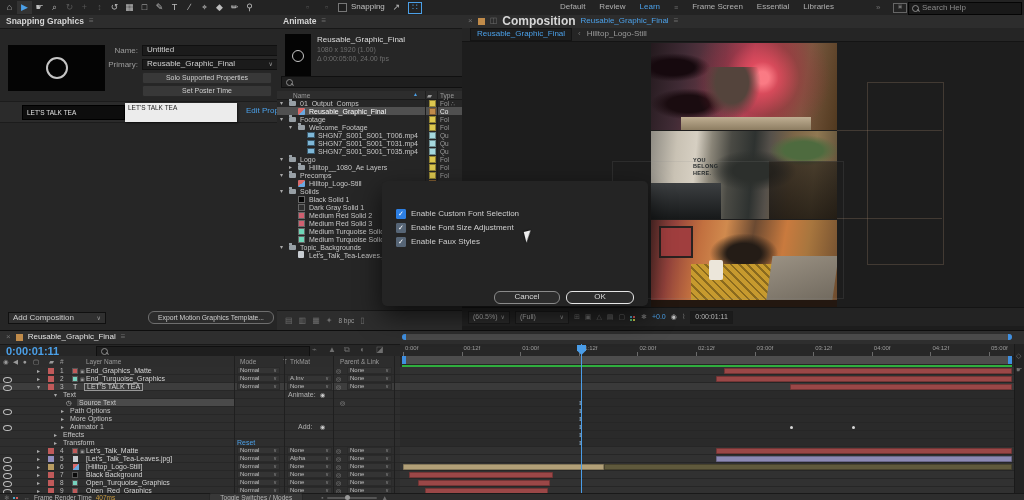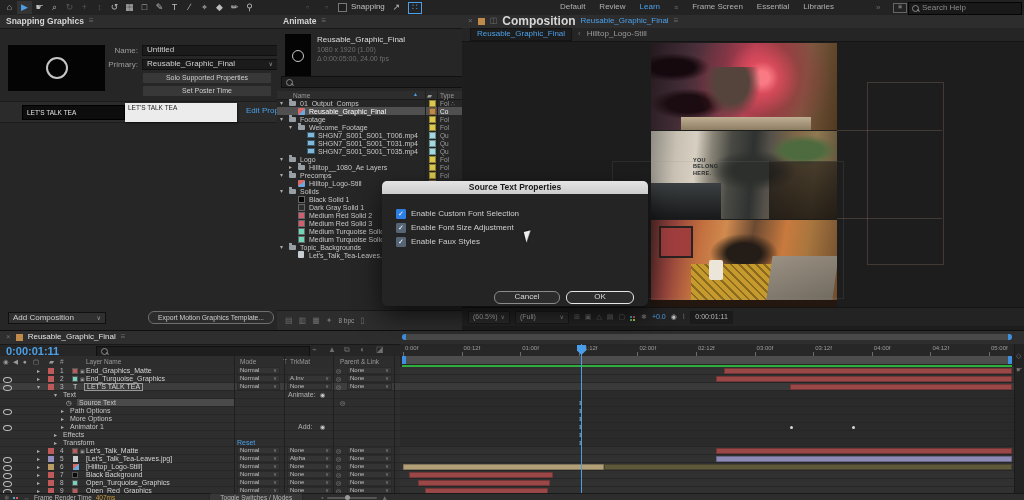--- a/index.html
+++ b/index.html
@@ -687,21 +687,20 @@
         </span>
       <span class="dim">▲</span>
     </div>
   <div class="vline" style="left: 234px; top: 25px; height: 137px; position: absolute; background: rgb(31, 31, 31);"></div>
       <div class="vline" style="left: 284px; top: 25px; height: 137px; position: absolute; background: rgb(31, 31, 31);"></div>
       <div class="vline" style="left: 333px; top: 25px; height: 137px; position: absolute; background: rgb(31, 31, 31);"></div>
       <div class="vline" style="left: 394px; top: 25px; height: 137px; position: absolute; background: rgb(31, 31, 31);"></div>
     </div>
 
   <div id="dlg">
-    <div id="dlg-title">Source Text Properties</div>
     <div id="dlg-checks">
         <div class="ckrow" style="top: 28px; position: absolute;">
           <div class="ck" style="background: rgb(45, 127, 227); border: 1px solid rgb(45, 127, 227);">✓</div>
           <div>Enable Custom Font Selection</div>
         </div>
         <div class="ckrow" style="top: 42px; position: absolute;">
           <div class="ck" style="background: rgb(86, 101, 118); border: 1px solid rgb(86, 101, 118);">✓</div>
           <div>Enable Font Size Adjustment</div>
         </div>
         <div class="ckrow" style="top: 56px; position: absolute;">

